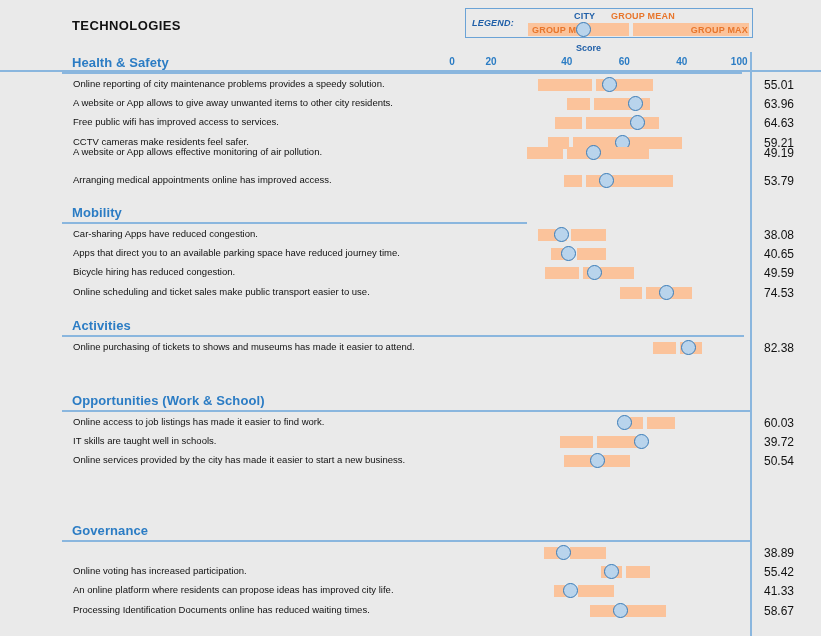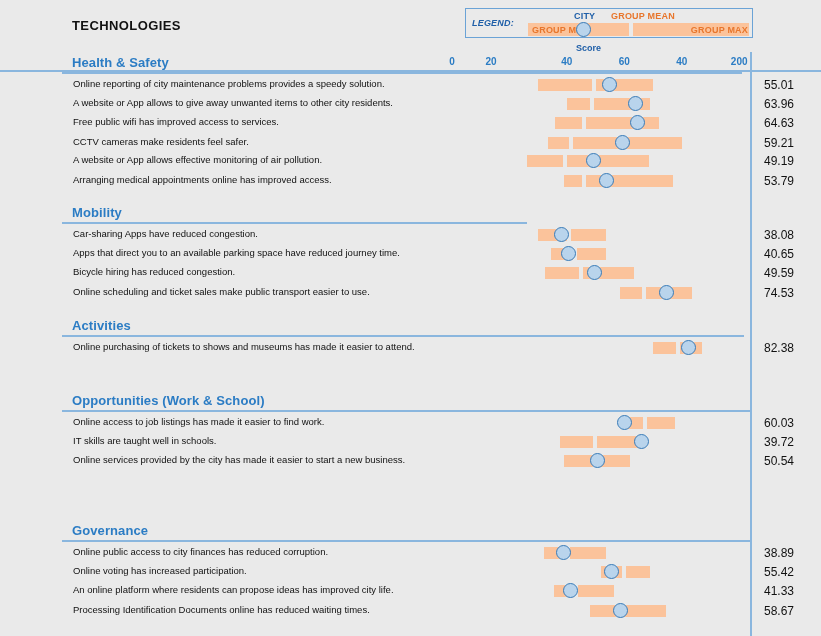--- a/index.html
+++ b/index.html
@@ -186,21 +186,21 @@
     <span id="legend-dot"></span>
   </div>
 
   <div id="axis-title">Score</div>
   <div id="axis-ticks">
       <span class="axis-tick" style="left: 452px;">0</span>
       <span class="axis-tick" style="left: 491px;">20</span>
       <span class="axis-tick" style="left: 566.88px;">40</span>
       <span class="axis-tick" style="left: 624.32px;">60</span>
       <span class="axis-tick" style="left: 681.76px;">40</span>
-      <span class="axis-tick" style="left: 739.2px;">200</span>
+      <span class="axis-tick" style="left: 739.2px;">100</span>
     </div>
   <div id="header-rule-left"></div>
   <div id="header-rule"></div>
   <div id="col-divider"></div>
 
   <div id="sections-root">
       <div class="section" style="top: 55px;">
         <div class="section-title">Health &amp; Safety</div>
         <div class="section-rule" style="width: 680px;"></div>
         <div class="row" style="top: 20px;">
@@ -224,21 +224,21 @@
           <div class="city-dot" style="left: 637.617px;"></div>
           <div class="row-value">64.63</div>
         </div>
         <div class="row" style="top: 77.6px; text-decoration: underline;">
           <div class="row-label">CCTV cameras make residents feel safer.</div>
           <div class="bar-seg" style="left: 548.212px; width: 20.412px;"></div>
           <div class="bar-seg" style="left: 572.624px; width: 109.136px;"></div>
           <div class="city-dot" style="left: 622.051px;"></div>
           <div class="row-value">59.21</div>
         </div>
-        <div class="row" style="top: 96px;">
+        <div class="row" style="top: 88px;">
           <div class="row-label">A website or App allows effective monitoring of air pollution.</div>
           <div class="bar-seg" style="left: 526.672px; width: 36.208px;"></div>
           <div class="bar-seg" style="left: 566.88px; width: 81.852px;"></div>
           <div class="city-dot" style="left: 593.274px;"></div>
           <div class="row-value">49.19</div>
         </div>
         <div class="row" style="top: 116px;">
           <div class="row-label">Arranging medical appointments online has improved access.</div>
           <div class="bar-seg" style="left: 564.008px; width: 17.54px;"></div>
           <div class="bar-seg" style="left: 585.548px; width: 87.596px;"></div>
@@ -311,21 +311,20 @@
           <div class="bar-seg" style="left: 564.008px; width: 29.028px;"></div>
           <div class="bar-seg" style="left: 597.036px; width: 33.028px;"></div>
           <div class="city-dot" style="left: 597.151px;"></div>
           <div class="row-value">50.54</div>
         </div>
       </div>
       <div class="section" style="top: 523px;">
         <div class="section-title">Governance</div>
         <div class="section-rule" style="width: 690px;"></div>
         <div class="row" style="top: 20px;">
-          <div class="row-label">Online public access to city finances has reduced corruption.</div>
           <div class="bar-seg" style="left: 543.904px; width: 21.848px;"></div>
           <div class="bar-seg" style="left: 569.752px; width: 35.9px;"></div>
           <div class="city-dot" style="left: 563.692px;"></div>
           <div class="row-value">38.89</div>
         </div>
         <div class="row" style="top: 39.2px;">
           <div class="row-label">Online voting has increased participation.</div>
           <div class="bar-seg" style="left: 601.344px; width: 20.412px;"></div>
           <div class="bar-seg" style="left: 625.756px; width: 24.412px;"></div>
           <div class="city-dot" style="left: 611.166px;"></div>

